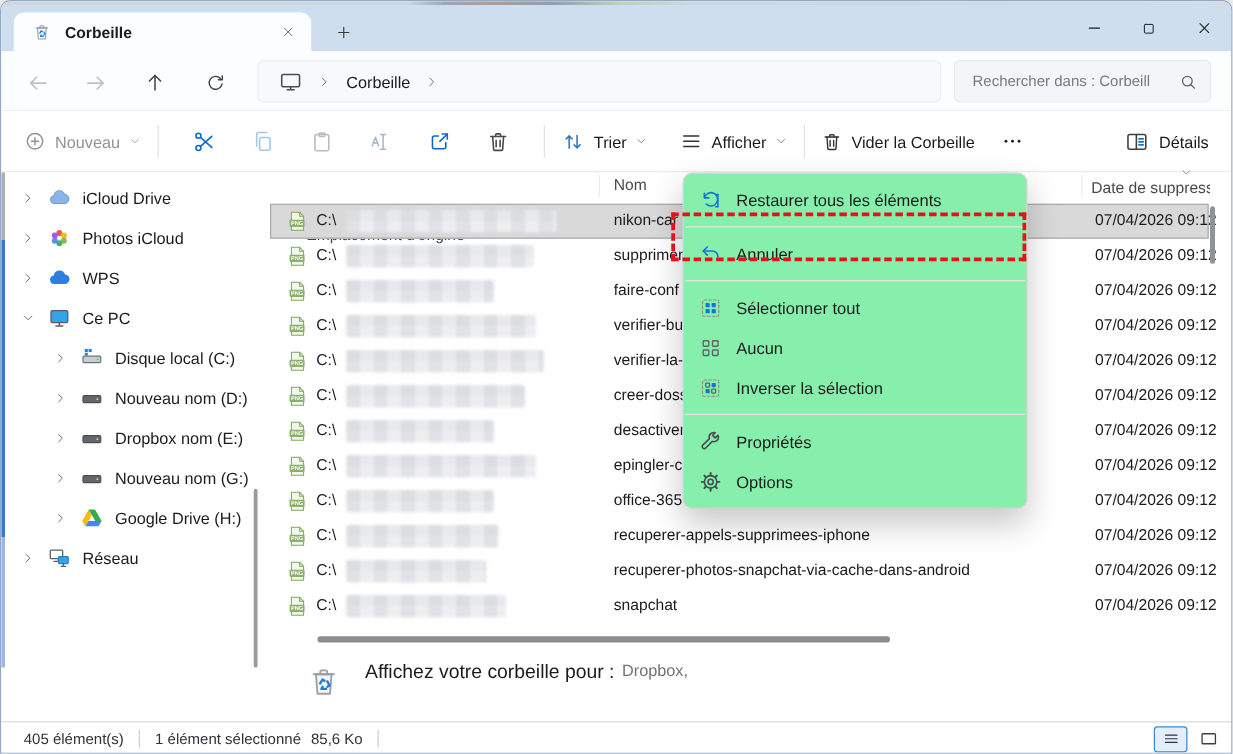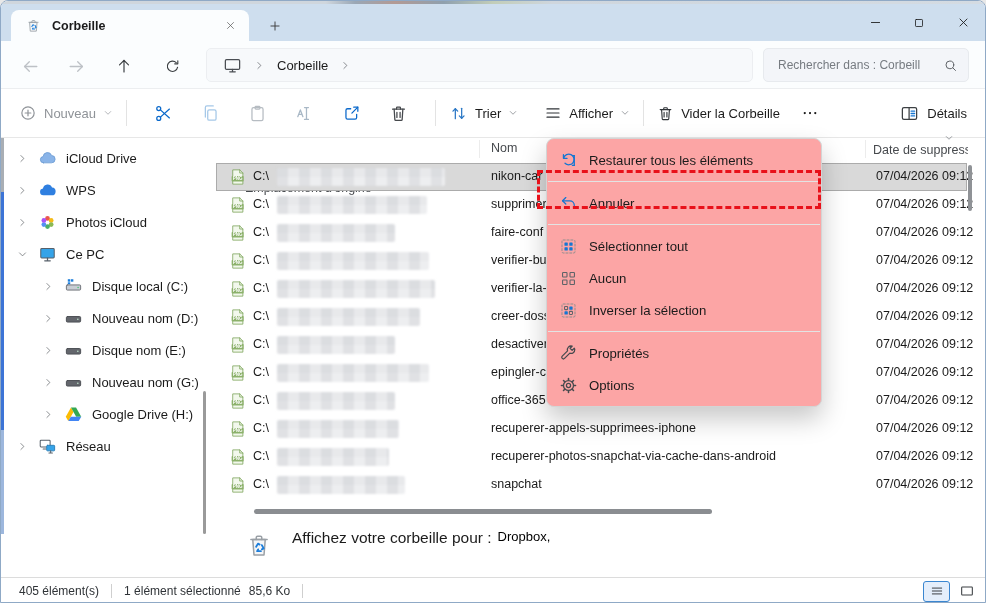--- a/index.html
+++ b/index.html
@@ -78,23 +78,23 @@
     filter:blur(1.3px); }
   .file-row .f-name { position:absolute; left:275px; top:6px; font-size:12.5px; white-space:nowrap; }
   .file-row .f-date { position:absolute; left:660px; top:6px; font-size:12.5px; white-space:nowrap; }
   #v-scrollbar { position:absolute; left:752px; top:27px; width:4px; height:46px; background:#8f9296; border-radius:2px; }
   #h-scrollbar-track { position:absolute; left:0; top:369px; width:771px; height:10px; }
   #h-scrollbar-thumb { position:absolute; left:38px; top:2px; width:458px; height:5px; background:#8a8d91; border-radius:3px; }
   
   #banner { position:absolute; left:0; top:391px; width:771px; height:44px; display:flex; }
   #banner .b-icon { width:30px; height:32px; margin-left:28px; flex:none; }
   #banner .b-text { margin-left:18px; font-size:15.5px; }
-  #banner .b-link { color:#000000; margin-left:6px; }
-  
-  #context-menu { position:absolute; left:545px; top:0; width:276px; background:#fca5a5;
+  #banner .b-link { color:#737373; margin-left:6px; }
+  
+  #context-menu { position:absolute; left:545px; top:0; width:276px; background:#86efac;
     border:1px solid #d4d4d4; border-radius:8px; box-shadow:0 12px 26px rgba(0,0,0,.22); padding:5px 0; z-index:10; }
   .menu-item { height:32px; display:flex; align-items:center; gap:11px; padding:0 12px; font-size:13.2px; white-space:nowrap; }
   .menu-item .m-icon { width:19px; height:19px; flex:none; }
   .menu-sep { height:1px; background:#e3e3e3; margin:5px 1px; }
   #annotation-box { position:absolute; left:536px; top:32px; width:284px; height:39px;
     border:3px dashed #e8111a; z-index:11; pointer-events:none; }
   
   #statusbar { position:absolute; left:0; top:576px; width:100%; height:27px; background:#fff;
     border-top:1px solid #dcdcdc; display:flex; align-items:center; padding-left:18px; font-size:12px; color:#2f3337; }
   .sb-divider { width:1px; height:14px; background:#cfcfcf; margin:0 12px; }
@@ -388,51 +388,51 @@
         <div class="side-item" style="padding-left: 12px;">
           <span class="chev">
             <span class="ic" style="width: 11px; height: 11px;">
               <svg viewBox="0 0 24 24" fill="none" stroke="currentColor" stroke-width="1.6" stroke-linecap="round" stroke-linejoin="round">
                 <path d="M8.5 5.5l6.5 6.5-6.5 6.5"></path>
               </svg>
             </span>
           </span>
           <span class="ic side-icon" style="width: 19px; height: 19px;">
             <svg viewBox="0 0 24 24" fill="none" stroke="currentColor" stroke-width="1.6" stroke-linecap="round" stroke-linejoin="round">
-              <path fill="#2f7fe0" stroke="none" d="M6.8 18a4.3 4.3 0 0 1-.5-8.56A5.9 5.9 0 0 1 17.7 8.3 4.6 4.6 0 0 1 17.1 18H6.8z"></path>
-            </svg>
-          </span>
-          <span class="side-label">WPS</span>
-        </div>
-        <div class="side-item" style="padding-left: 12px;">
-          <span class="chev">
-            <span class="ic" style="width: 11px; height: 11px;">
-              <svg viewBox="0 0 24 24" fill="none" stroke="currentColor" stroke-width="1.6" stroke-linecap="round" stroke-linejoin="round">
-                <path d="M8.5 5.5l6.5 6.5-6.5 6.5"></path>
-              </svg>
-            </span>
-          </span>
-          <span class="ic side-icon" style="width: 19px; height: 19px;">
-            <svg viewBox="0 0 24 24" fill="none" stroke="currentColor" stroke-width="1.6" stroke-linecap="round" stroke-linejoin="round">
               <g stroke="none" opacity=".9">
                 <circle cx="12" cy="6.8" r="3" fill="#e8453c"></circle>
                 <circle cx="16.6" cy="9.4" r="3" fill="#f5b400"></circle>
                 <circle cx="16.6" cy="14.6" r="3" fill="#7fb241"></circle>
                 <circle cx="12" cy="17.2" r="3" fill="#3aa757"></circle>
                 <circle cx="7.4" cy="14.6" r="3" fill="#4285f4"></circle>
                 <circle cx="7.4" cy="9.4" r="3" fill="#a142f4"></circle>
               </g>
             </svg>
           </span>
           <span class="side-label">Photos iCloud</span>
         </div>
         <div class="side-item" style="padding-left: 12px;">
           <span class="chev">
             <span class="ic" style="width: 11px; height: 11px;">
               <svg viewBox="0 0 24 24" fill="none" stroke="currentColor" stroke-width="1.6" stroke-linecap="round" stroke-linejoin="round">
+                <path d="M8.5 5.5l6.5 6.5-6.5 6.5"></path>
+              </svg>
+            </span>
+          </span>
+          <span class="ic side-icon" style="width: 19px; height: 19px;">
+            <svg viewBox="0 0 24 24" fill="none" stroke="currentColor" stroke-width="1.6" stroke-linecap="round" stroke-linejoin="round">
+              <path fill="#2f7fe0" stroke="none" d="M6.8 18a4.3 4.3 0 0 1-.5-8.56A5.9 5.9 0 0 1 17.7 8.3 4.6 4.6 0 0 1 17.1 18H6.8z"></path>
+            </svg>
+          </span>
+          <span class="side-label">WPS</span>
+        </div>
+        <div class="side-item" style="padding-left: 12px;">
+          <span class="chev">
+            <span class="ic" style="width: 11px; height: 11px;">
+              <svg viewBox="0 0 24 24" fill="none" stroke="currentColor" stroke-width="1.6" stroke-linecap="round" stroke-linejoin="round">
                 <path d="M5.5 8.5l6.5 6.5 6.5-6.5"></path>
               </svg>
             </span>
           </span>
           <span class="ic side-icon" style="width: 19px; height: 19px;">
             <svg viewBox="0 0 24 24" fill="none" stroke="currentColor" stroke-width="1.6" stroke-linecap="round" stroke-linejoin="round">
               <rect x="3.5" y="4.5" width="17" height="12" rx="1.2" fill="#35a3e8" stroke="#57606a" stroke-width="1.3"></rect>
               <path d="M8.5 20h7M12 16.5V20" stroke="#57606a"></path>
             </svg>
           </span>
@@ -482,21 +482,21 @@
                 <path d="M8.5 5.5l6.5 6.5-6.5 6.5"></path>
               </svg>
             </span>
           </span>
           <span class="ic side-icon" style="width: 19px; height: 19px;">
             <svg viewBox="0 0 24 24" fill="none" stroke="currentColor" stroke-width="1.6" stroke-linecap="round" stroke-linejoin="round">
               <rect x="3" y="9.5" width="18" height="7" rx="1.4" fill="#63666c" stroke="#4a4d52" stroke-width="1.2"></rect>
               <circle cx="17.5" cy="13" r=".9" fill="#c9f4d8" stroke="none"></circle>
             </svg>
           </span>
-          <span class="side-label">Disque nom (E:)</span>
+          <span class="side-label">Dropbox nom (E:)</span>
         </div>
         <div class="side-item" style="padding-left: 38px;">
           <span class="chev">
             <span class="ic" style="width: 11px; height: 11px;">
               <svg viewBox="0 0 24 24" fill="none" stroke="currentColor" stroke-width="1.6" stroke-linecap="round" stroke-linejoin="round">
                 <path d="M8.5 5.5l6.5 6.5-6.5 6.5"></path>
               </svg>
             </span>
           </span>
           <span class="ic side-icon" style="width: 19px; height: 19px;">

